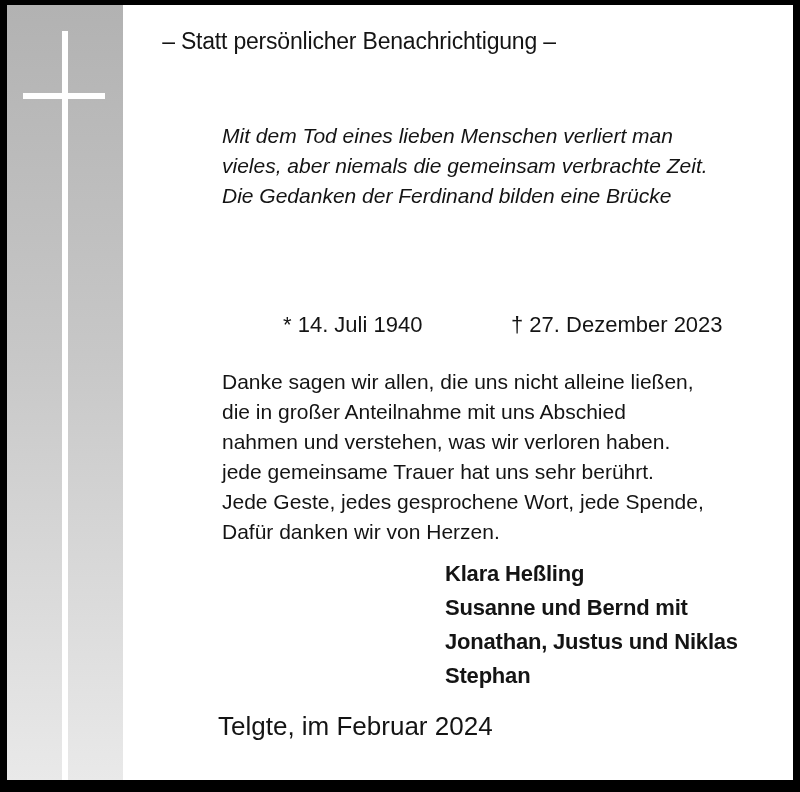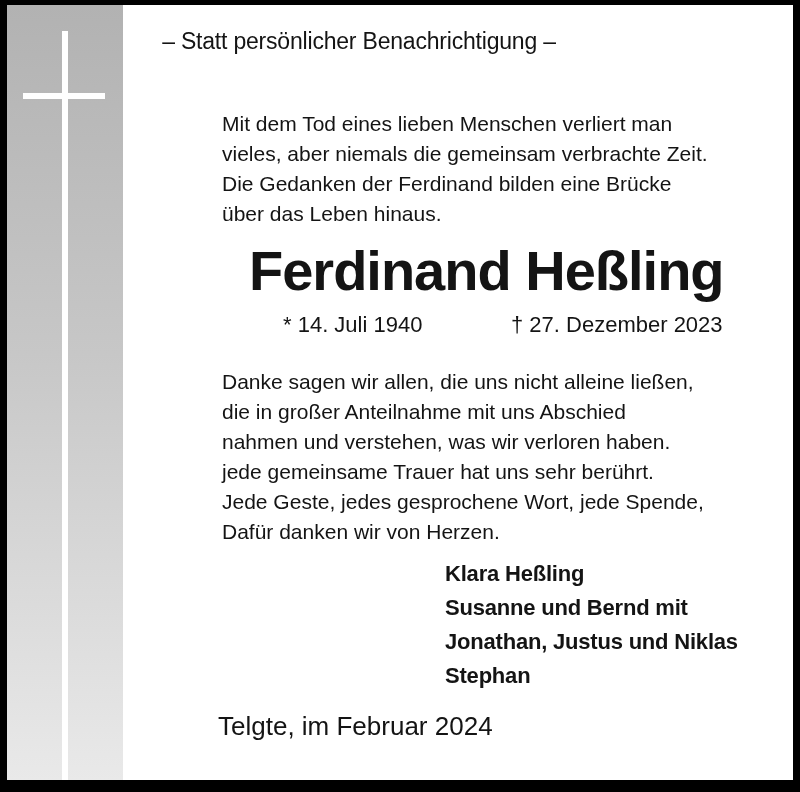--- a/index.html
+++ b/index.html
@@ -59,21 +59,21 @@
     font-size: 23px;
     letter-spacing: -0.2px;
     white-space: nowrap;
   }
   .para {
     position: absolute;
     font-size: 21px;
     line-height: 30px;
     white-space: nowrap;
   }
-  .para-intro { left: 215px; top: 104px; }
+  .para-intro { left: 215px; top: 116px; font-style: italic; }
   .para-thanks { left: 215px; top: 362px; }
   .deceased-name {
     position: absolute;
     left: 242px;
     top: 233px;
     font-size: 56px;
     font-weight: bold;
     letter-spacing: -1px;
     white-space: nowrap;
   }
@@ -117,24 +117,22 @@
         <div class="cross-h"></div>
       </div>
     </div>
 
     <div class="header-line">– Statt persönlicher Benachrichtigung –</div>
 
     <div class="para para-intro">
         <div>Mit dem Tod eines lieben Menschen verliert man</div>
         <div>vieles, aber niemals die gemeinsam verbrachte Zeit.</div>
         <div>Die Gedanken der Ferdinand bilden eine Brücke</div>
-        <div>über das Leben hinaus.</div>
       </div>
 
-    <div class="deceased-name">Ferdinand Heßling</div>
 
     <div class="date birth-date">* 14. Juli 1940</div>
 
     <div class="date death-date">† 27. Dezember 2023</div>
 
     <div class="para para-thanks">
         <div>Danke sagen wir allen, die uns nicht alleine ließen,</div>
         <div>die in großer Anteilnahme mit uns Abschied</div>
         <div>nahmen und verstehen, was wir verloren haben.</div>
         <div>jede gemeinsame Trauer hat uns sehr berührt.</div>

